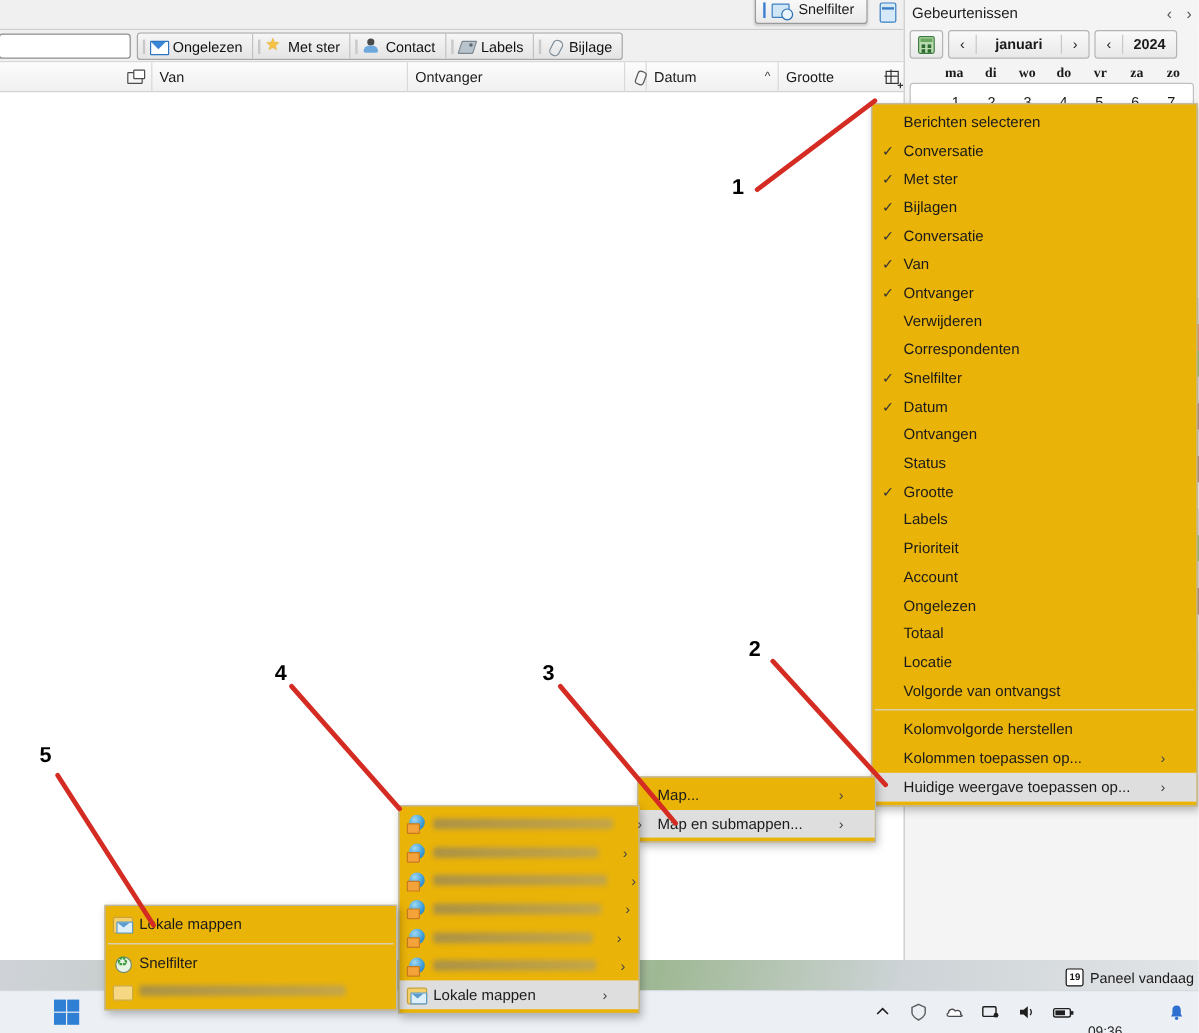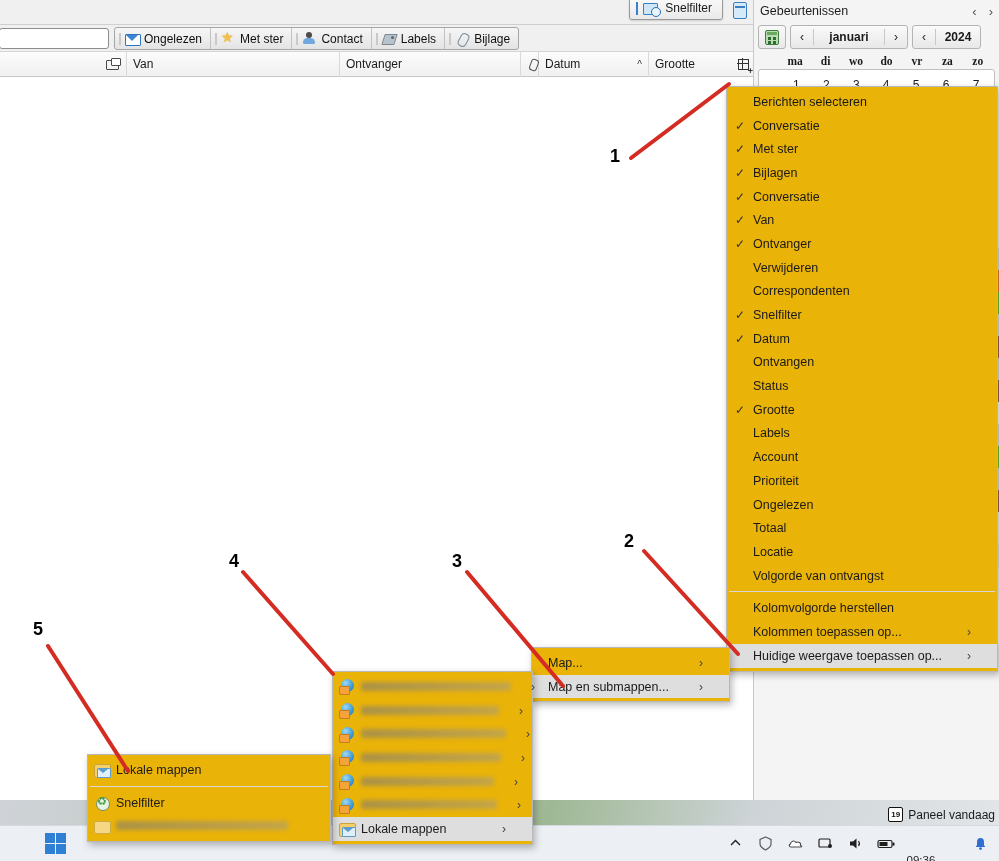--- a/index.html
+++ b/index.html
@@ -609,25 +609,25 @@
   <div class="mi">
     <span class="check">✓</span>
     <span class="mlabel">Grootte</span>
   </div>
   <div class="mi">
     <span class="check"></span>
     <span class="mlabel">Labels</span>
   </div>
   <div class="mi">
     <span class="check"></span>
+    <span class="mlabel">Prioriteit</span>
+  </div>
+  <div class="mi">
+    <span class="check"></span>
     <span class="mlabel">Account</span>
-  </div>
-  <div class="mi">
-    <span class="check"></span>
-    <span class="mlabel">Prioriteit</span>
   </div>
   <div class="mi">
     <span class="check"></span>
     <span class="mlabel">Ongelezen</span>
   </div>
   <div class="mi">
     <span class="check"></span>
     <span class="mlabel">Totaal</span>
   </div>
   <div class="mi">

